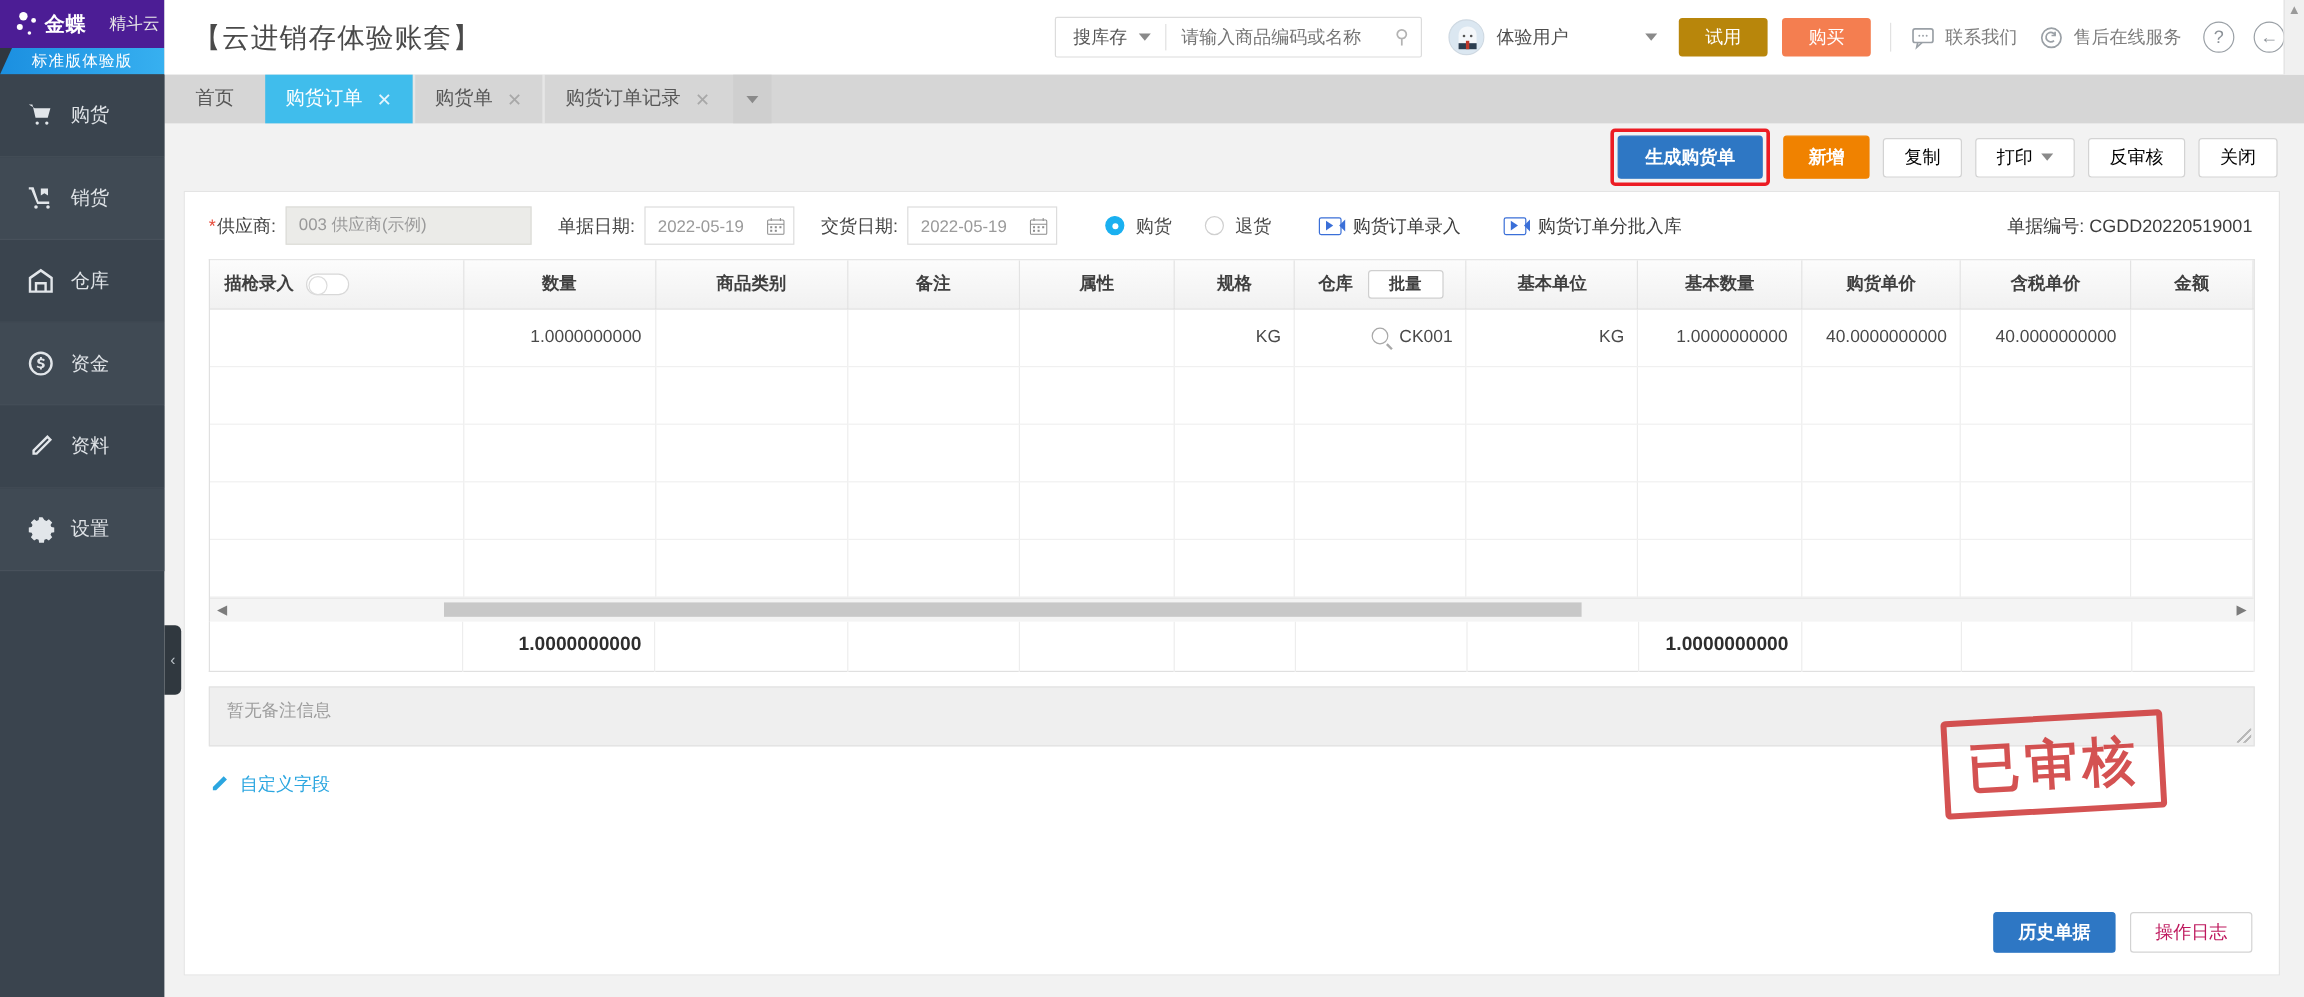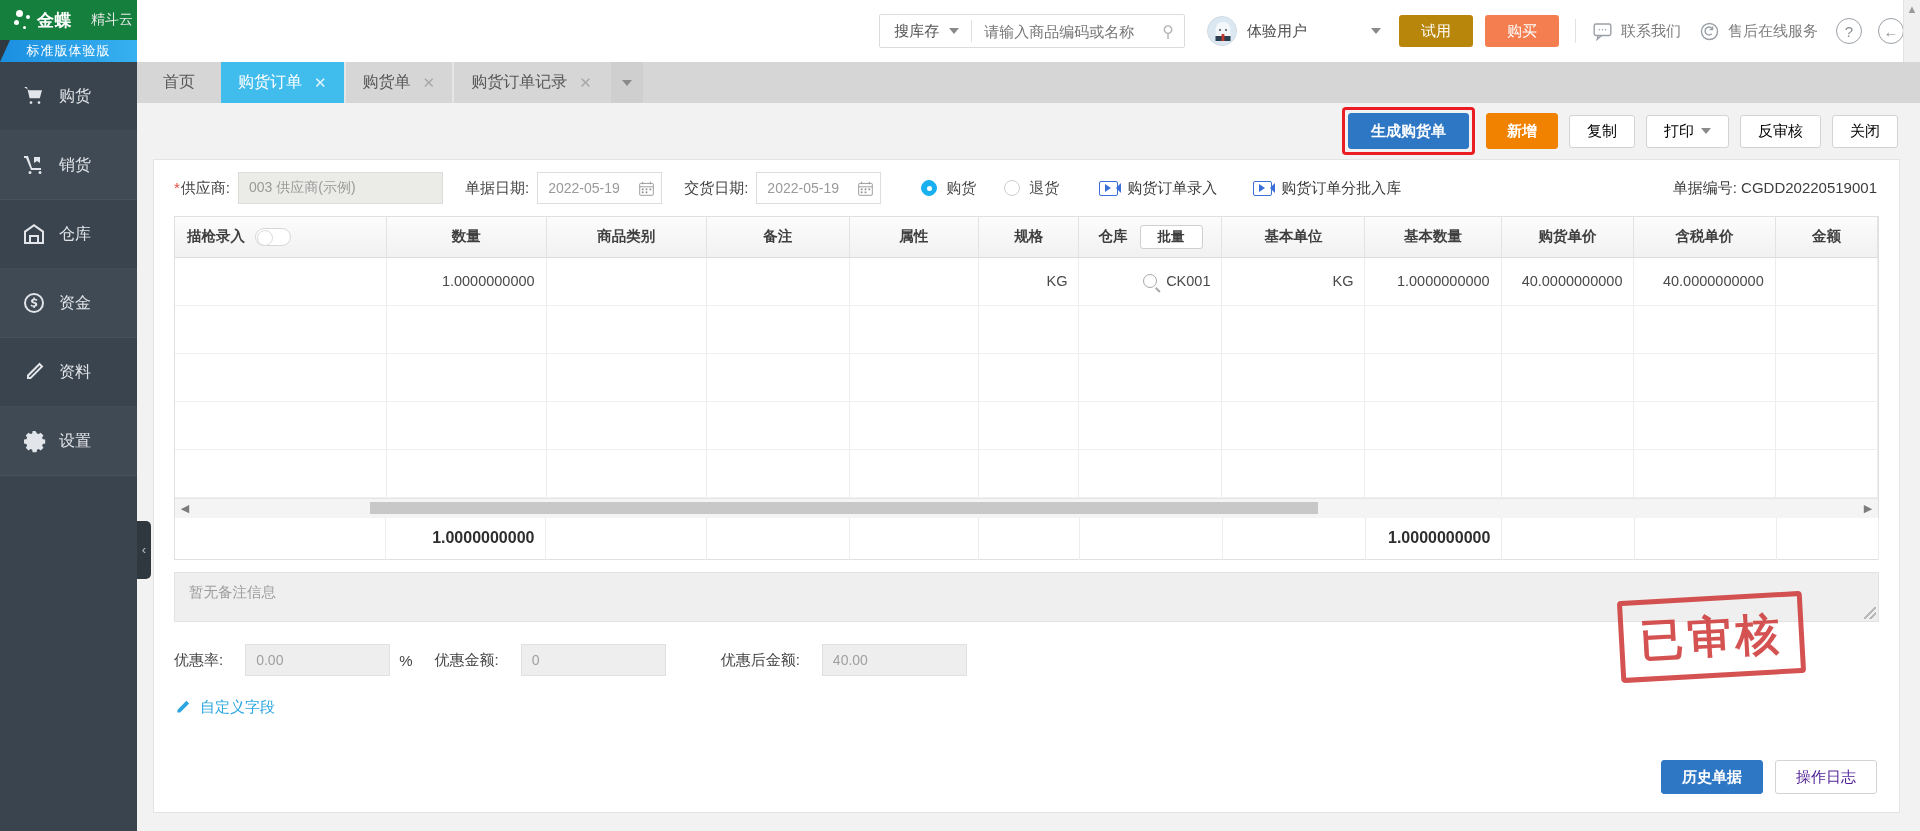--- a/index.html
+++ b/index.html
@@ -5,21 +5,21 @@
   * { box-sizing: border-box; margin:0; padding:0; }
   html,body {
     width:1920px; height:831px; overflow:hidden;
     font-family:"Liberation Sans","DejaVu Sans",sans-serif;
     background:#ffffff; color:#333;
   }
   .app { position:relative; width:1920px; height:831px; display:flex; }
 
   
   .sidebar { width:137px; height:831px; background:#3a444e; flex:0 0 137px; position:relative; }
-  .brand { height:40px; background:#15803d; display:flex; align-items:center; padding-left:14px; gap:5px; }
+  .brand { height:40px; background:#4c1d95; display:flex; align-items:center; padding-left:14px; gap:5px; }
   .brand-dots { position:relative; width:18px; height:22px; }
   .brand-dots i { position:absolute; background:#fff; border-radius:50%; display:block; }
   .brand-dots i:nth-child(1){ width:7px;height:7px; left:2px; top:1px;}
   .brand-dots i:nth-child(2){ width:4px;height:4px; left:12px; top:6px;}
   .brand-dots i:nth-child(3){ width:5px;height:5px; left:0px; top:11px;}
   .brand-dots i:nth-child(4){ width:3px;height:3px; left:9px; top:17px;}
   .brand-name { color:#fff; font-size:17px; font-weight:bold; letter-spacing:.5px; }
   .brand-sub { color:#e8e8e8; font-size:14px; font-weight:normal; margin-left:14px; }
   .edition {
     height:22px; background:linear-gradient(90deg,#1b8fe0,#37b0f0);
@@ -151,21 +151,21 @@
   
   .discrow { display:flex; align-items:center; padding:22px 0 0 20px; gap:0; font-size:15px; color:#444; }
   .d-inp { height:32px; border:1px solid #e0e0e0; background:#eeeeee; color:#a0a0a0; font-size:14px;
            display:flex; align-items:center; padding:0 10px; }
 
   .custom-field { display:flex; align-items:center; gap:9px; padding:22px 0 0 20px; color:#2ba6e0; font-size:15px; cursor:pointer;}
   .pen { width:17px;height:17px; }
 
   .bottom-btns { position:absolute; right:22px; bottom:18px; display:flex; gap:12px; }
   .bb { height:34px; border-radius:3px; font-size:15px; padding:0 20px; cursor:pointer; border:1px solid #d3d3d3;
-        background:#fff; color:#4c1d95; display:flex; align-items:center; font-family:inherit;}
+        background:#fff; color:#be185d; display:flex; align-items:center; font-family:inherit;}
   .bb.blue { background:#2e77c4; border-color:#2e77c4; color:#fff; font-weight:bold; }
 
   
   .stamp {
     position:absolute; right:95px; top:436px; width:185px; height:82px;
     border:5px solid #cf3b3b; border-radius:4px; color:#cf3b3b;
     display:flex; align-items:center; justify-content:center;
     font-size:44px; font-weight:bold; letter-spacing:4px;
     transform:rotate(-3.2deg); opacity:.88; pointer-events:none; z-index:5;
     font-family:"DejaVu Sans",sans-serif;
@@ -224,20 +224,21 @@
             <path d="M12 8.4a3.6 3.6 0 1 0 0 7.2 3.6 3.6 0 0 0 0-7.2zm0 2a1.6 1.6 0 1 1 0 3.2 1.6 1.6 0 0 1 0-3.2zM10.6 2l-.4 2.4-1.7.7-2-1.4-2.8 2.8 1.4 2-.7 1.7L2 10.6v4l2.4.4.7 1.7-1.4 2 2.8 2.8 2-1.4 1.7.7.4 2.4h4l.4-2.4 1.7-.7 2 1.4 2.8-2.8-1.4-2 .7-1.7 2.4-.4v-4l-2.4-.4-.7-1.7 1.4-2-2.8-2.8-2 1.4-1.7-.7L13.4 2h-2.8z"></path>
           </svg></span>
       <span>设置</span>
     </div>
     <div class="collapse-handle">‹</div>
   </aside>
 
   <div class="main">
 
     <div class="topbar">
+      <div class="page-title">【云进销存体验账套】</div>
 
       <div class="search-wrap">
         <div class="search-box">
           <div class="search-scope">
             <span>搜库存</span>
             <span class="caret"></span>
           </div>
           <div class="search-div"></div>
           <input class="search-input" placeholder="请输入商品编码或名称" style="">
           <span class="search-ico">⚲</span>
@@ -543,29 +544,20 @@
           </tr>
         </tbody>
           </table>
       </div>
 
       <div class="remark">
         <span>暂无备注信息</span>
         <span class="resize-grip"></span>
       </div>
 
-      <div class="discrow">
-        <span>优惠率:</span>
-        <div class="d-inp" style="width:145px;margin-left:22px;">0.00</div>
-        <span style="margin-left:9px;">%</span>
-        <span style="margin-left:22px;">优惠金额:</span>
-        <div class="d-inp" style="width:145px;margin-left:22px;">0</div>
-        <span style="margin-left:55px;">优惠后金额:</span>
-        <div class="d-inp" style="width:145px;margin-left:22px;">40.00</div>
-      </div>
 
       <div class="custom-field">
         <svg class="pen" viewBox="0 0 20 20">
             <path d="M14.6 2.2 17.8 5.4 7.2 16H4v-3.2L14.6 2.2z" fill="#2ba6e0"></path>
           </svg>
         <span>自定义字段</span>
       </div>
 
       <div class="bottom-btns">
         <button class="bb blue">历史单据</button>

